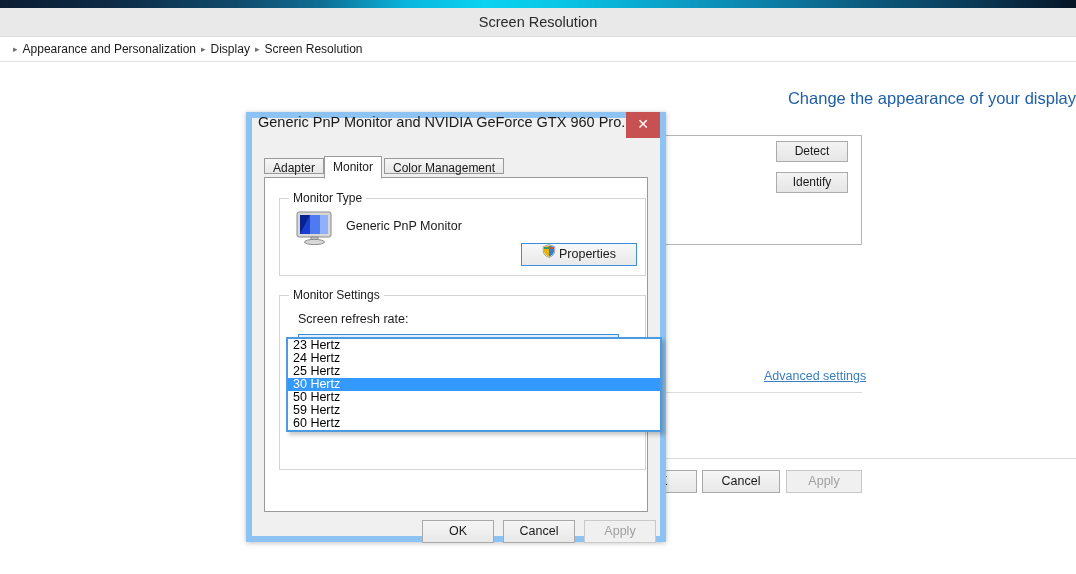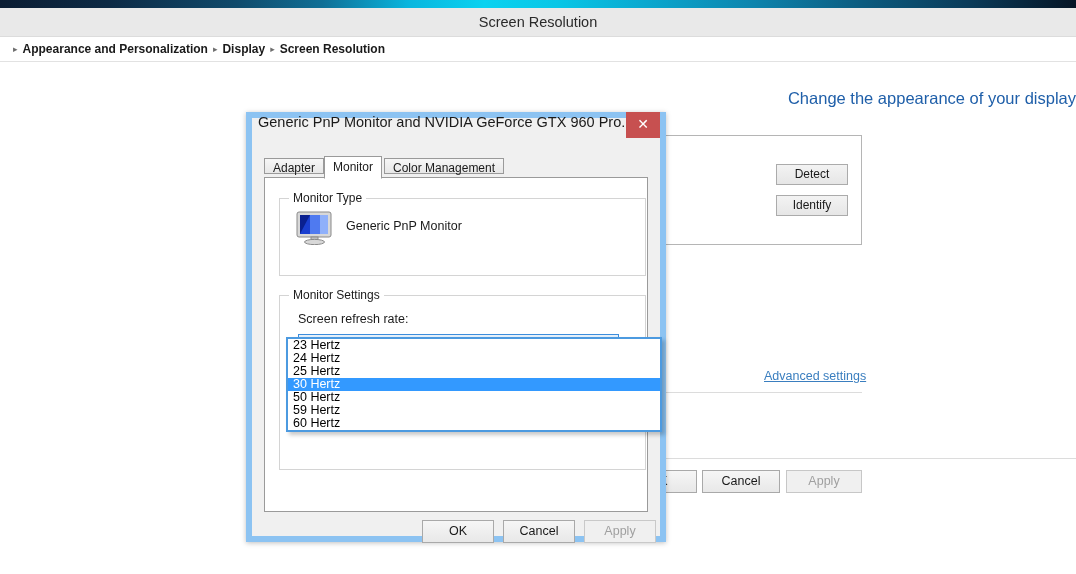--- a/index.html
+++ b/index.html
@@ -38,21 +38,21 @@
   }
   .breadcrumb-bar {
     position: absolute; left: 0; top: 29px; width: 1076px; height: 25px;
     background: #ffffff; border-bottom: 1px solid #e2e2e2;
     display: flex; align-items: center; padding-left: 8px;
   }
   .crumb-arrow {
     color: #6d6d6d; font-size: 9px; margin: 0 5px; line-height: 1;
   }
   .crumb {
-    font-size: 12px; color: #1a1a1a; white-space: nowrap; font-weight: bold;
+    font-size: 12px; color: #1a1a1a; white-space: nowrap;
   }
 
   
   .page-heading {
     position: absolute; left: 0; top: 81px; width: 1076px;
     text-align: right;
     font-size: 16.5px; color: #1f5fa9;
   }
 
   
@@ -62,21 +62,20 @@
     border: 1px solid #b5b5b5; background: #ffffff;
   }
   .side-btn {
     position: absolute;
     width: 72px; height: 21px;
     background: linear-gradient(#f3f3f3, #e6e6e6);
     border: 1px solid #ababab;
     font-size: 12px; color: #1a1a1a;
     text-align: center; line-height: 19px;
     cursor: default;
-    margin-top: 23px;
   }
   .side-btn.detect   { left: 776px; top: 133px; }
   .side-btn.identify { left: 776px; top: 164px; }
 
   .adv-link {
     position: absolute; left: 764px; top: 361px;
     font-size: 12.5px; color: #3a7ebf;
     text-decoration: underline; cursor: pointer;
   }
   .hr-under-adv {
@@ -298,20 +297,32 @@
               <polygon points="4,4 14,4 4,23" fill="#0a2090"></polygon>
               <rect x="14" y="4" width="10" height="19" fill="#4f7af0"></rect>
               <rect x="24" y="4" width="8" height="19" fill="#8fb0fa"></rect>
               <rect x="15" y="26" width="7" height="4" fill="#c2c2c2" stroke="#8a8a8a"></rect>
               <ellipse cx="18.5" cy="31" rx="10" ry="2.6" fill="#d8d8d8" stroke="#8a8a8a"></ellipse>
             </svg>
           </div>
 
           <div class="mon-label">Generic PnP Monitor</div>
 
+          <div class="props-btn">
+            <span>
+              <svg width="14" height="14" viewBox="0 0 14 14">
+                <path d="M7 0.7 L12.7 2.6 V7 C12.7 10.2 10.2 12.4 7 13.4 C3.8 12.4 1.3 10.2 1.3 7 V2.6 Z" fill="#ffffff" stroke="#7a7a7a" stroke-width="0.7"></path>
+                <path d="M7 1.4 L7 12.7 C4.3 11.8 2 9.8 2 7 V3.1 Z" fill="#e8b30a"></path>
+                <path d="M7 1.4 L12 3.1 V7 C12 9.8 9.7 11.8 7 12.7 Z" fill="#2f7fd0"></path>
+                <path d="M2 3.1 L12 3.1 V5 L2 5 Z" fill="#d94a3a" opacity="0.85"></path>
+                <path d="M2 5 L7 5 V3.1 L2 3.1 Z" fill="#2f9e4f" opacity="0.9"></path>
+              </svg>
+            </span>
+            <span>Properties</span>
+          </div>
         </div>
 
         <div class="groupbox gb-monitor-set">
           <div class="gb-title">Monitor Settings</div>
 
           <div class="refresh-label">Screen refresh rate:</div>
 
           <div class="combo">
             <span class="combo-value">60 Hertz</span>
             <span class="combo-arrow">

